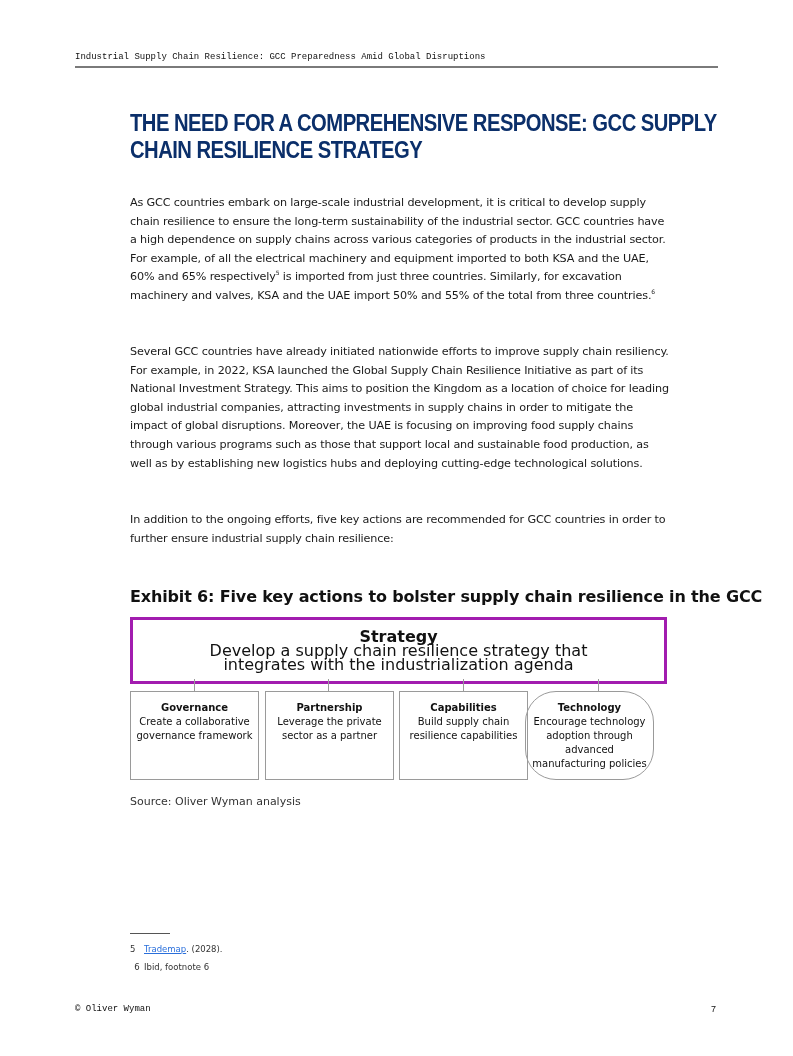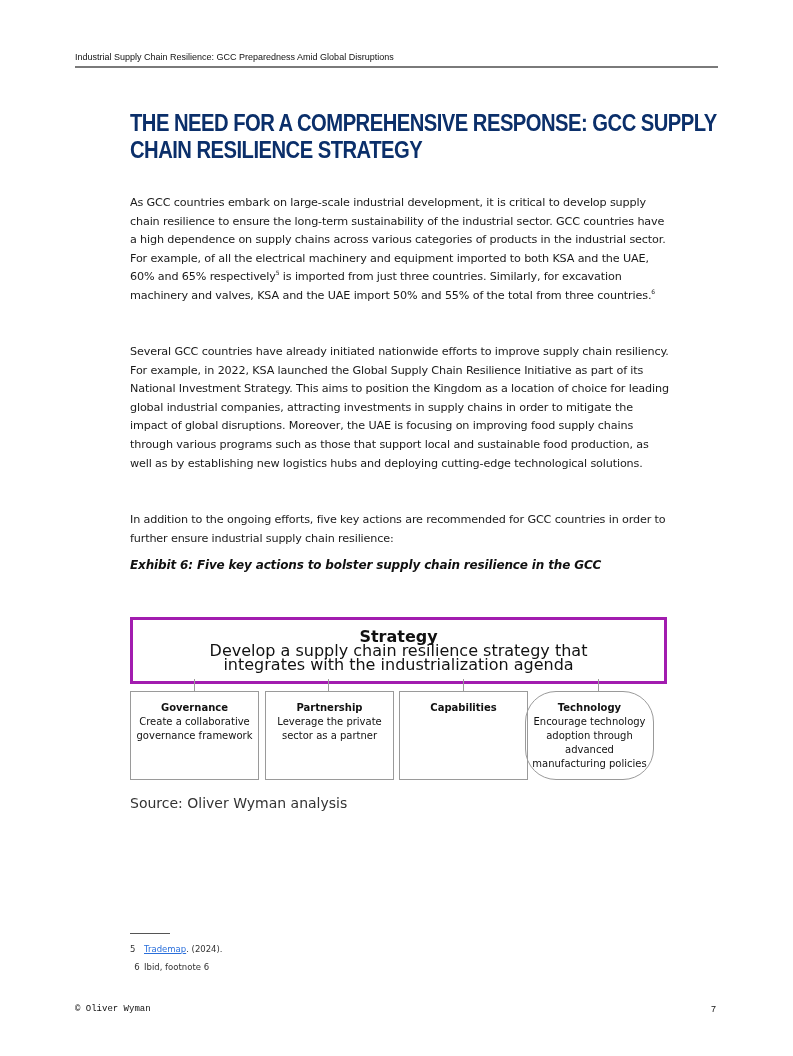--- a/index.html
+++ b/index.html
@@ -1,33 +1,33 @@
 <!DOCTYPE html>
 <html><head>
 <meta charset="utf-8">
 <style>
   html, body { margin:0; padding:0; background:#ffffff; }
   body { width:793px; height:1056px; position:relative; overflow:hidden; font-family:"DejaVu Sans", sans-serif; color:#1a1a1a; }
-  .running-header { position:absolute; left:75px; top:52px; font-size:9px; color:#111; font-family:Liberation Sans, sans-serif; letter-spacing:0px; }
+  .running-header { position:absolute; left:75px; top:52px; font-size:9px; color:#111; font-family:Liberation Mono, monospace; letter-spacing:0px; }
   .header-rule { position:absolute; left:75px; top:66px; width:643px; height:2px; background:#7a7a7a; }
   .title { position:absolute; left:130px; top:110px; width:560px; margin:0; font-family:"Liberation Sans", sans-serif; font-weight:900; font-size:23.5px; line-height:27px; color:#0b2f6a; letter-spacing:-0.6px; transform:scaleX(0.86); transform-origin:left top; white-space:nowrap; }
   .para { position:absolute; left:130px; width:540px; margin:0; font-size:11.2px; line-height:18.6px; color:#1a1a1a; font-family:"DejaVu Sans", sans-serif; letter-spacing:-0.15px; }
   .para sup { font-size:6px; vertical-align:super; line-height:0; }
   .p1 { top:194px; }
   .p2 { top:343px; }
   .p3 { top:511px; }
-  .exhibit-title { position:absolute; left:130px; top:558px; font-size:12px; font-weight:bold; color:#111; letter-spacing:-0.15px;font-style:italic; }
+  .exhibit-title { position:absolute; left:130px; top:587px; font-size:16px; font-weight:bold; color:#111; letter-spacing:-0.15px; }
   .diagram { position:absolute; left:130px; top:617px; width:533px; height:164px; }
   .strategy-box { position:absolute; left:0; top:0; width:531px; height:61px; border:3px solid #a21caf; text-align:center; font-size:16px; line-height:14px; color:#111; }
   .strategy-box .box-title { font-weight:bold; margin-top:10px; display:block; }
   .connector { position:absolute; top:62px; width:1px; height:12px; background:#9a9a9a; }
   .pillar { position:absolute; top:74px; width:127px; height:87px; border:1px solid #9a9a9a; text-align:center; font-size:10px; line-height:14px; color:#111; box-sizing:content-box; }
   .pillar .box-title { font-weight:bold; display:block; margin-top:9px; }
   .pillar .box-desc { display:block; padding:0 4px; }
-  .source { position:absolute; left:130px; top:795px; font-size:14px; color:#333; }
+  .source { position:absolute; left:130px; top:795px; font-size:11px; color:#333; }
   .fn-rule { position:absolute; left:130px; top:933px; width:40px; height:1px; background:#555; }
   .footnote { position:absolute; left:130px; font-size:8.5px; color:#333; }
   .footnote .num { display:inline-block; width:14px; }
   .footnote a { color:#2a6fdb; text-decoration:underline; }
   .fn5 { top:944px; }
   .fn6 { top:962px;text-align:center; }
   .copyright { position:absolute; left:75px; top:1004px; font-size:9px; color:#111; font-family:Liberation Mono, monospace; }
   .page-number { position:absolute; left:711px; top:1004px; font-size:9px; color:#111; font-family:"Liberation Sans", sans-serif; }
 </style>
 </head>
@@ -64,31 +64,32 @@
   <div class="pillar" style="left:0px;">
     <span class="box-title">Governance</span>
     <span class="box-desc">Create a collaborative governance framework</span>
   </div>
   <div class="pillar" style="left:135px;">
     <span class="box-title">Partnership</span>
     <span class="box-desc">Leverage the private sector as a partner</span>
   </div>
   <div class="pillar" style="left:269px;">
     <span class="box-title">Capabilities</span>
+    <span class="box-desc">Build supply chain resilience capabilities</span>
   </div>
   <div class="pillar" style="left:395px;border-radius:31px;">
     <span class="box-title">Technology</span>
     <span class="box-desc">Encourage technology adoption through advanced manufacturing policies</span>
   </div>
 </div>
 
 <div class="source">Source: Oliver Wyman analysis</div>
 
 <div class="fn-rule"></div>
 <div class="footnote fn5">
-  <span class="num">5</span><a>Trademap</a><span>. (2024).</span>
+  <span class="num">5</span><a>Trademap</a><span>. (2028).</span>
 </div>
 <div class="footnote fn6">
   <span class="num">6</span><span>Ibid, footnote 6</span>
 </div>
 
 <div class="copyright">© Oliver Wyman</div>
 <div class="page-number">7</div>
 
 </body></html>

